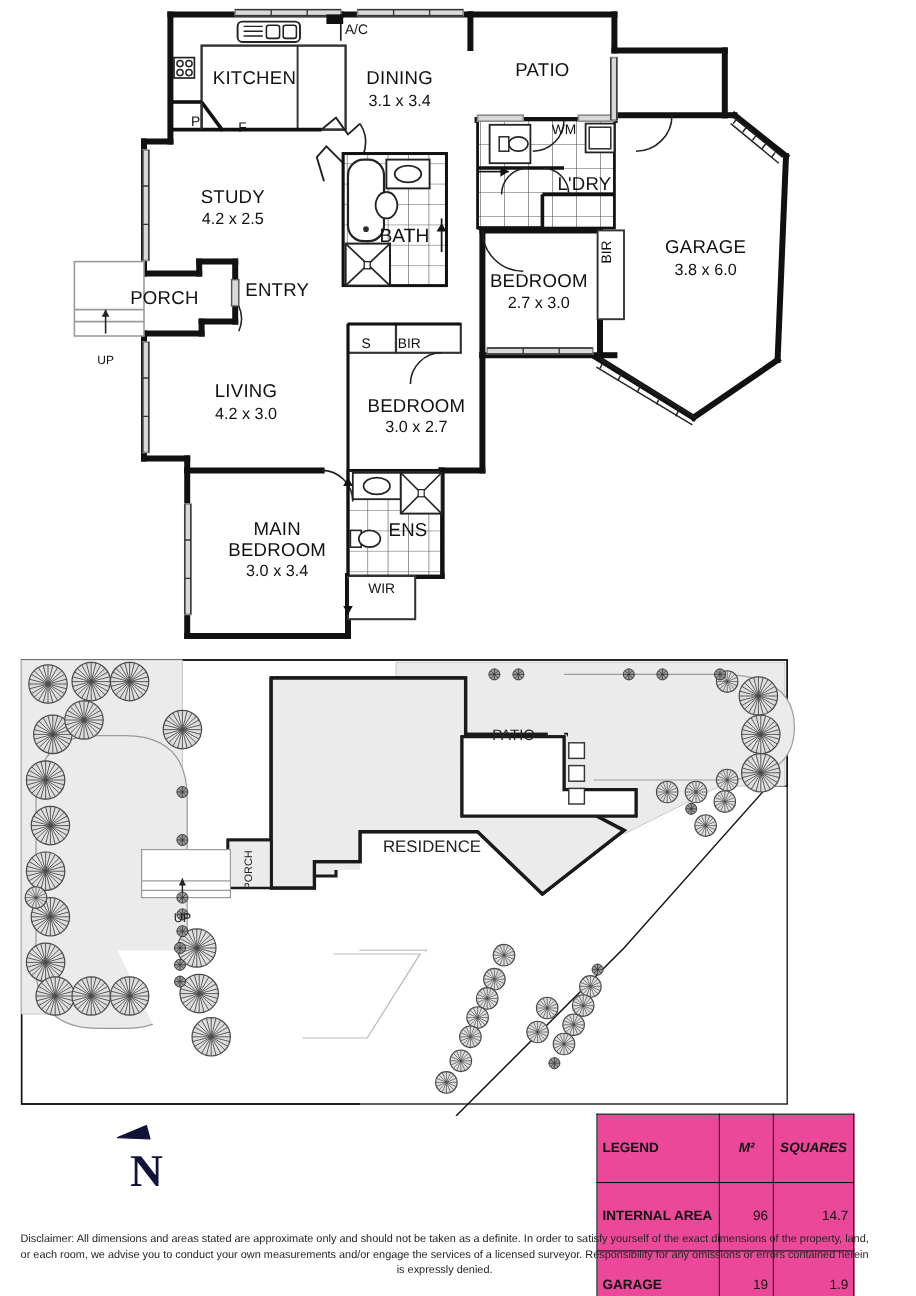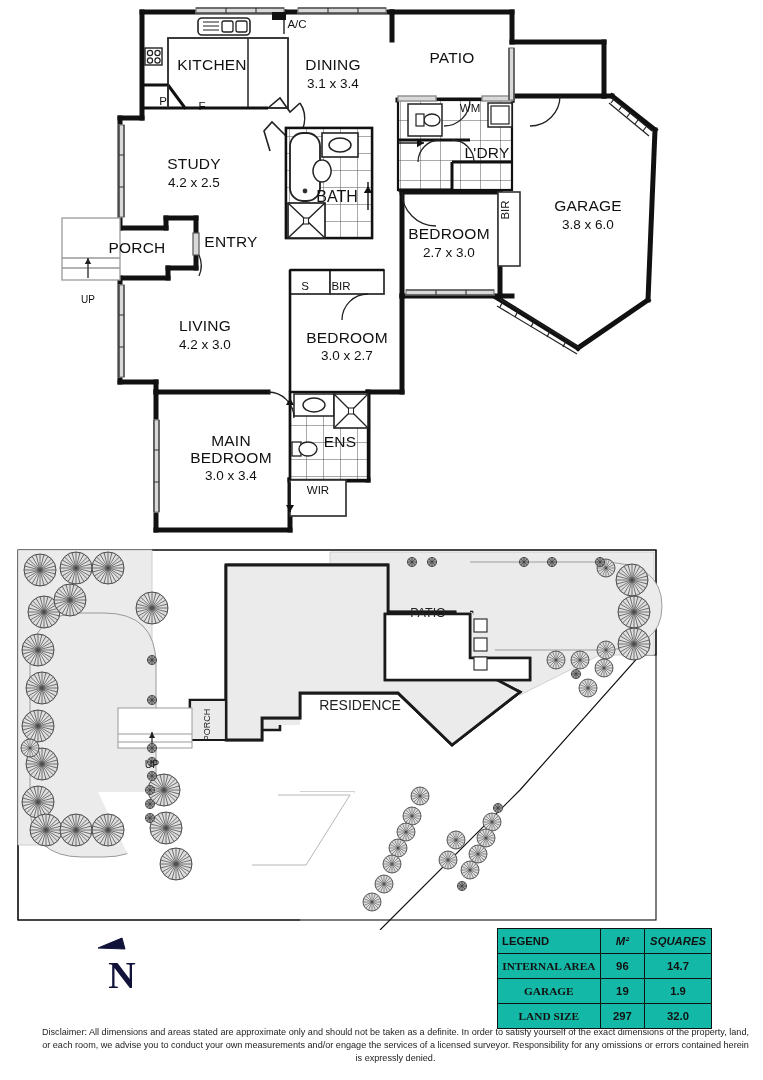--- a/index.html
+++ b/index.html
@@ -26,41 +26,41 @@
   .site-sm{font-size:12.5px;fill:#222;text-anchor:middle;}
   .site-vert{font-size:9px;fill:#222;text-anchor:middle;}
   .site-up{font-size:10.5px;fill:#222;text-anchor:middle;}
 
   
   #legend{
     position:absolute;left:497px;top:928px;width:215px;
     border-collapse:collapse;font-size:11.3px;
   }
   #legend td,#legend th{
-    border:1.4px solid #111;padding:4px 4px;height:16px;
-    font-weight:700;color:#111;background:#14b8a6;
+    border:1.4px solid #111;padding:20px 4px;height:16px;
+    font-weight:700;color:#111;background:#ec4899;
   }
   #legend th{text-align:left;}
   #legend .c{text-align:center;}
-  #legend td.lbl{text-align:center;font-weight:700;font-family:Liberation Serif, serif;}
-  #legend td.num{text-align:center;font-weight:700;}
+  #legend td.lbl{text-align:left;font-weight:700;}
+  #legend td.num{text-align:right;font-weight:400;}
   #legend .w-lbl{width:112px;}
   #legend .w-m2{width:44px;font-style:italic;}
   #legend .w-sq{width:59px;font-style:italic;}
 
   
   #compass{position:absolute;left:92px;top:932px;width:60px;height:62px;}
   #compass .nletter{
     font-family:"Liberation Serif",serif;font-size:38px;font-weight:700;
     fill:#10123a;text-anchor:middle;
   }
 
   
   #disclaimer{
-    position:absolute;left:40px;top:1026px;width:711px;
+    position:absolute;left:15px;top:1026px;width:711px;
     text-align:center;font-size:9.1px;line-height:1.42;color:#242424;
     font-family:"Liberation Sans",sans-serif;
   }
 </style>
 </head>
 <body>
 
 <div id="root">
 
 <svg class="plan-svg" id="floorplan" width="763" height="540" viewBox="0 0 763 540">

